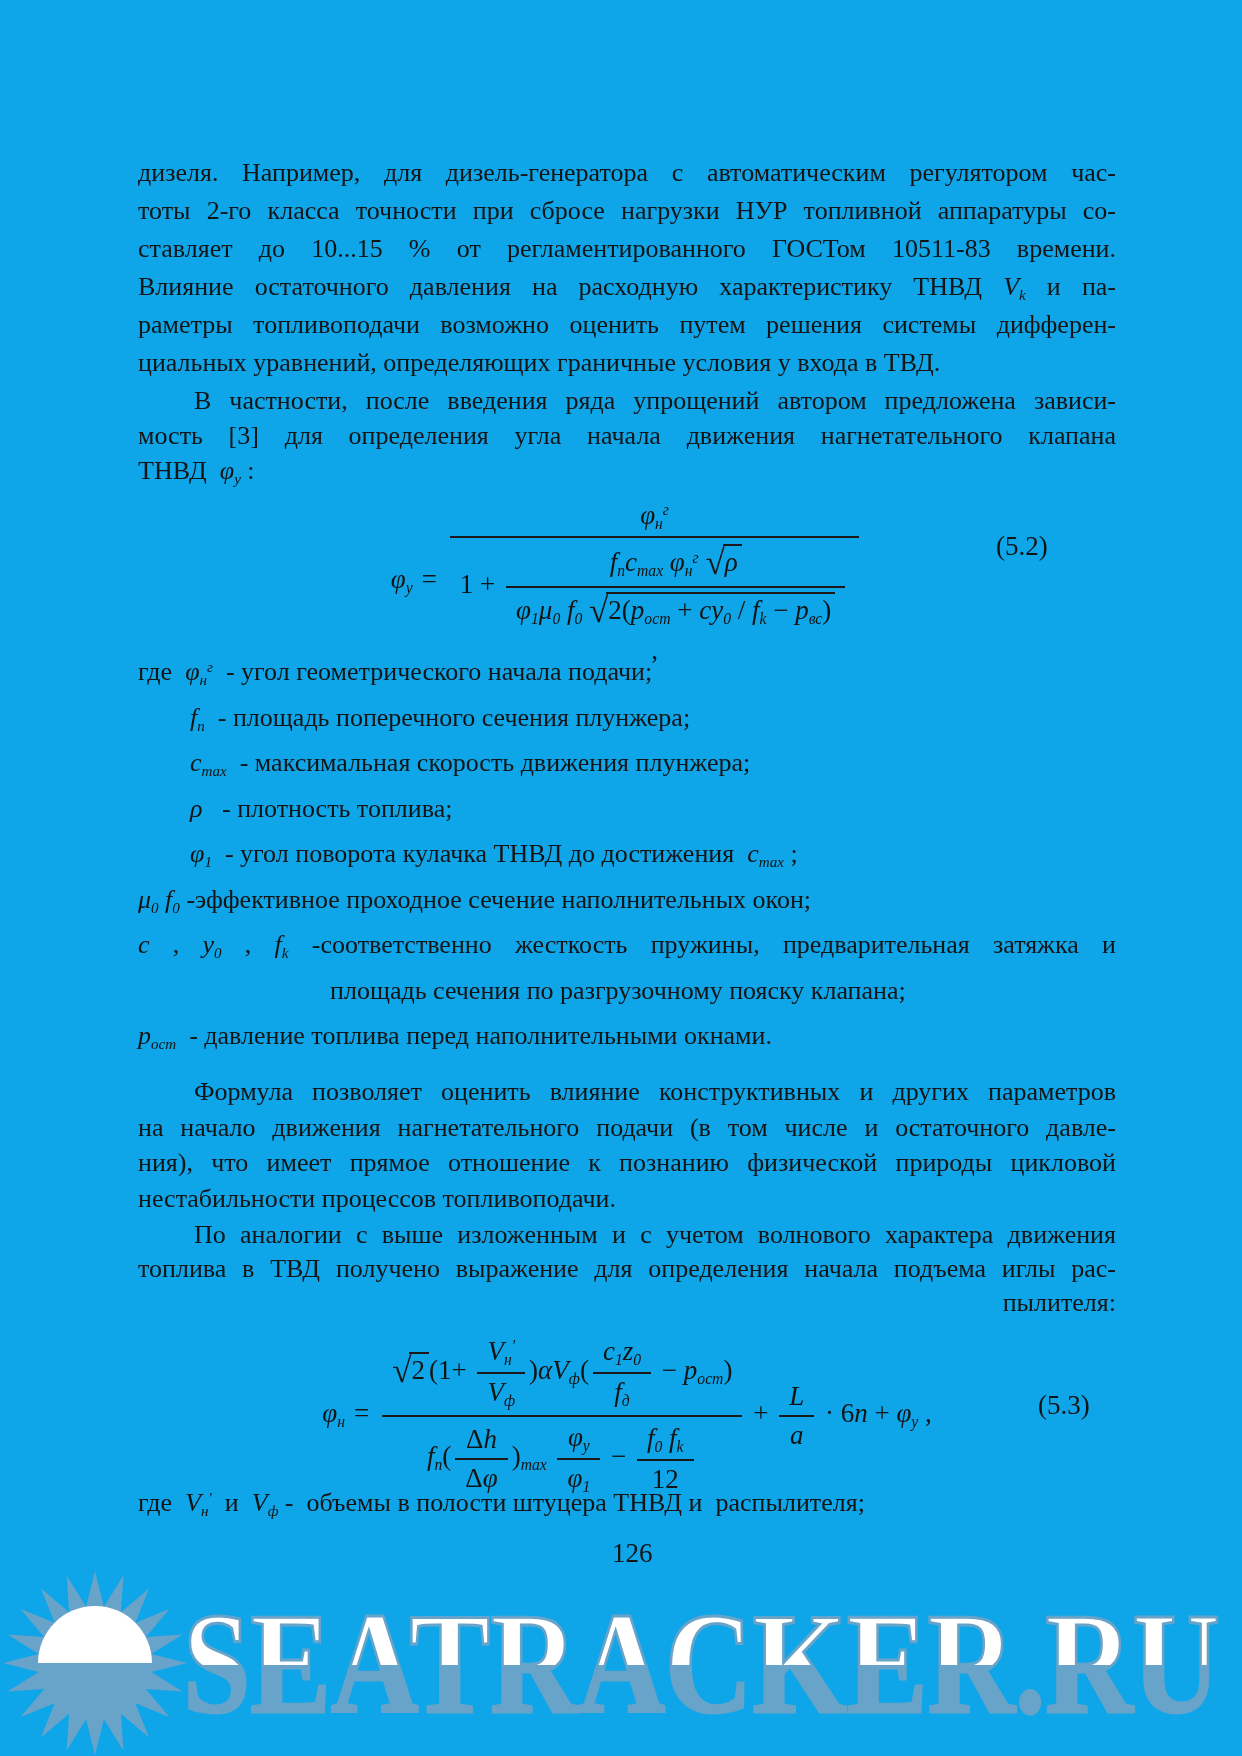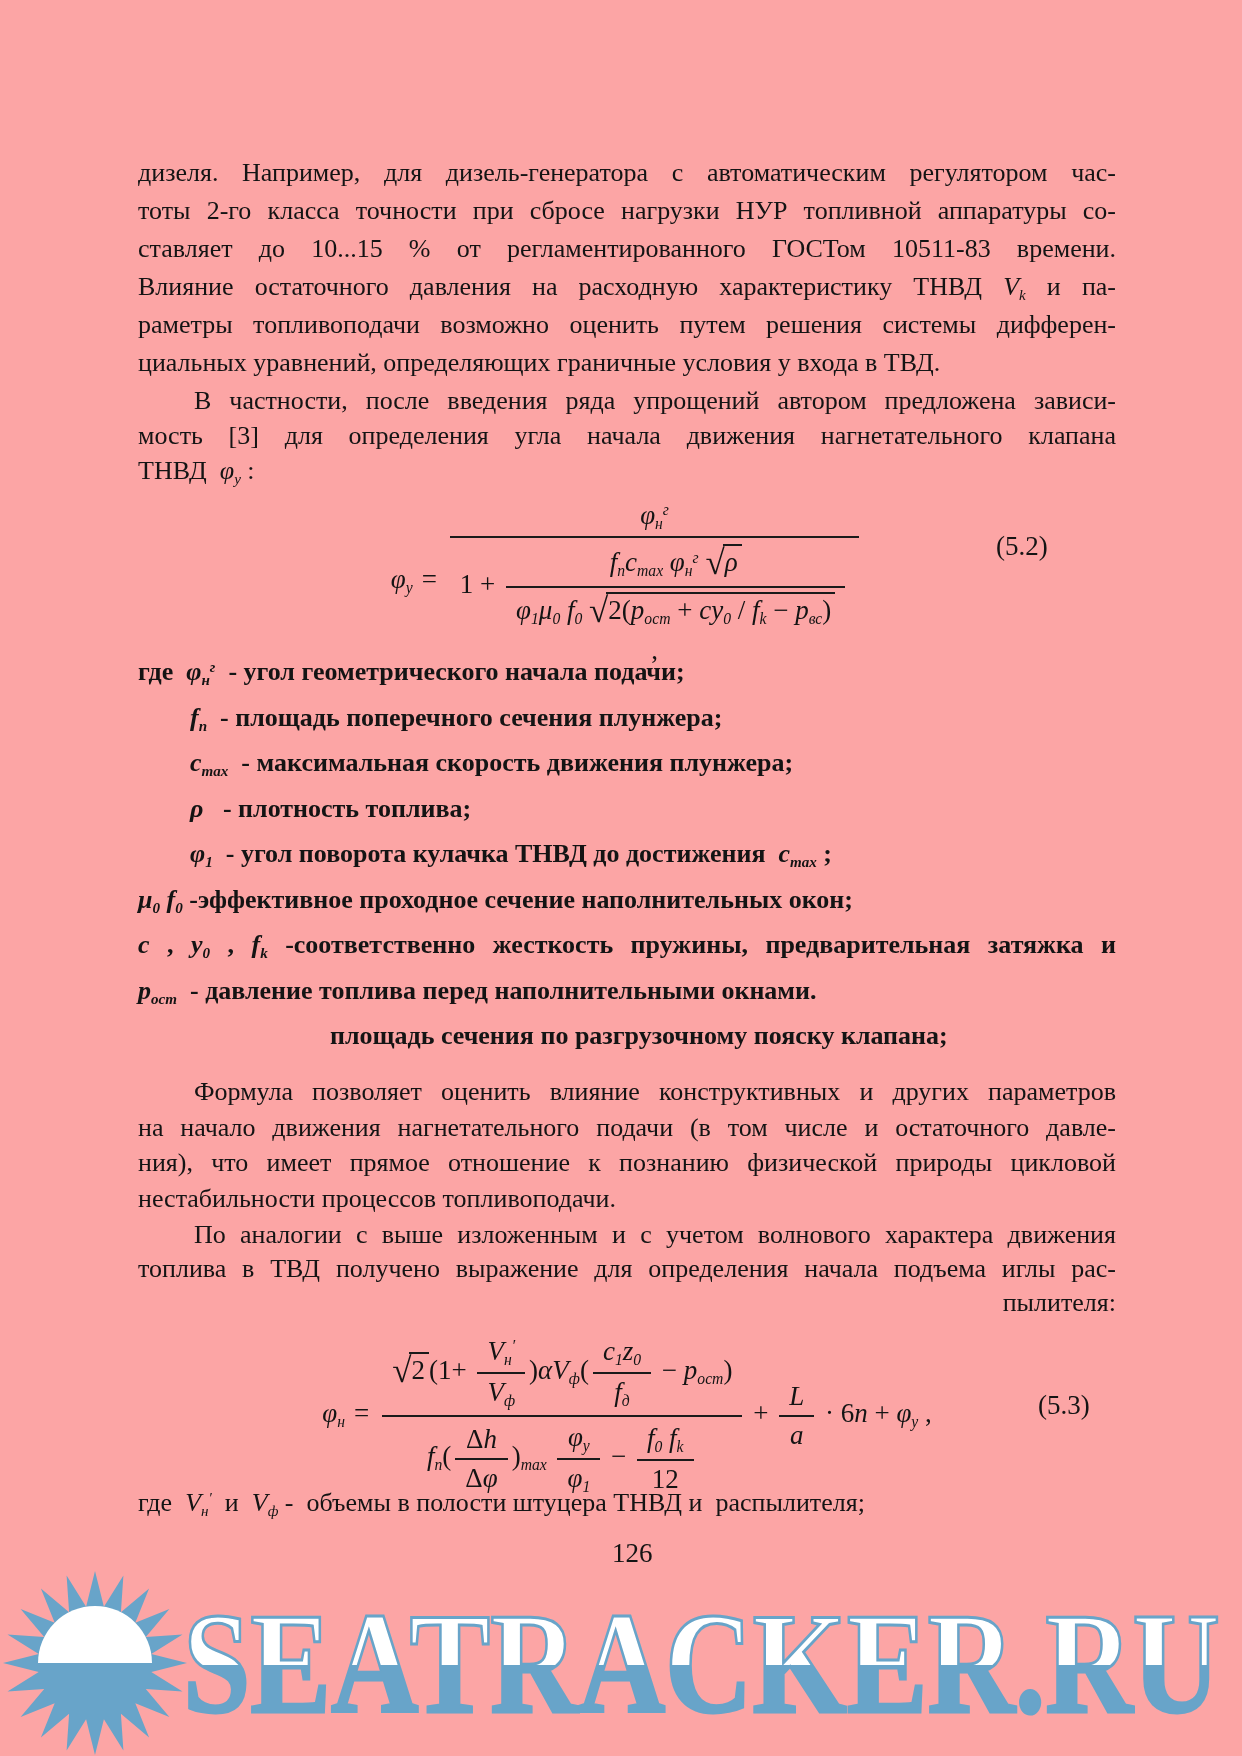--- a/index.html
+++ b/index.html
@@ -1,34 +1,34 @@
 <!DOCTYPE html>
 <html style="--wm: #68a4c9;"><head>
 <meta charset="utf-8">
 <style>
   html,body{margin:0;padding:0;background:#ffffff;}
   .page{
     position:relative;
     width:1242px;height:1756px;
-    background:#fca5a5;
+    background:#0ea5e9;
     font-family:"Liberation Serif", serif;
     color:#141414;
     overflow:hidden;
   }
   .block{position:absolute;left:138px;width:978px;}
   .line{height:38px;font-size:26px;line-height:1.28;}
   .p1{top:156px;}
   .p2{top:384px;}
   .p2 .line{height:35px;}
   .p3{top:1075px;}
   .p3 .line{height:35.5px;}
   .p4{top:1218px;}
   .p4 .line{height:34px;text-align:right;}
   .defs{top:655px;}
-  .defs .line{height:45.5px;font-weight:bold;}
+  .defs .line{height:45.5px;}
   .j{text-align:justify;text-align-last:justify;}
   .ind{text-indent:56px;font-family:Liberation Serif, serif;}
   .ind2{padding-left:52px;}
   .indc{padding-left:192px;}
   .fnote{top:1486px;}
   sub{font-size:0.58em;vertical-align:-0.32em;font-style:italic;}
   sup{font-size:0.58em;vertical-align:0.55em;font-style:italic;}
   
   .eq{position:absolute;left:138px;width:978px;display:flex;justify-content:center;
       font-size:27px;font-style:normal;}
@@ -79,22 +79,22 @@
   <div class="eqlabel lbl52">(5.2)</div>
 
   <section class="block defs">
     <div class="line">где&nbsp; <i>φ</i><sub>н</sub><sup>г</sup>&nbsp; - угол геометрического начала подачи;</div>
     <div class="line ind2"><i>f</i><sub>п</sub>&nbsp; - площадь поперечного сечения плунжера;</div>
     <div class="line ind2"><i>c</i><sub>max</sub>&nbsp; - максимальная скорость движения плунжера;</div>
     <div class="line ind2"><i>ρ</i>&nbsp;&nbsp; - плотность топлива;</div>
     <div class="line ind2"><i>φ</i><sub>1</sub>&nbsp; - угол поворота кулачка ТНВД до достижения&nbsp; <i>c</i><sub>max</sub> ;</div>
     <div class="line"><i>μ</i><sub>0</sub> <i>f</i><sub>0</sub> -эффективное проходное сечение наполнительных окон;</div>
     <div class="line j"><i>c</i> , <i>y</i><sub>0</sub> , <i>f</i><sub>k</sub>  -соответственно жесткость пружины,  предварительная затяжка и</div>
+    <div class="line indc">площадь сечения по разгрузочному пояску клапана;</div>
     <div class="line"><i>p</i><sub>ост</sub>&nbsp; - давление топлива перед наполнительными окнами.</div>
-    <div class="line indc">площадь сечения по разгрузочному пояску клапана;</div>
   </section>
 
   <section class="block p3">
     <div class="line j ind">Формула позволяет оценить влияние конструктивных и  других параметров</div>
     <div class="line j">на начало движения нагнетательного подачи (в том числе и остаточного давле-</div>
     <div class="line j">ния), что имеет  прямое  отношение  к познанию физической природы цикловой</div>
     <div class="line">нестабильности процессов топливоподачи.</div>
   </section>
 
   <section class="block p4">

